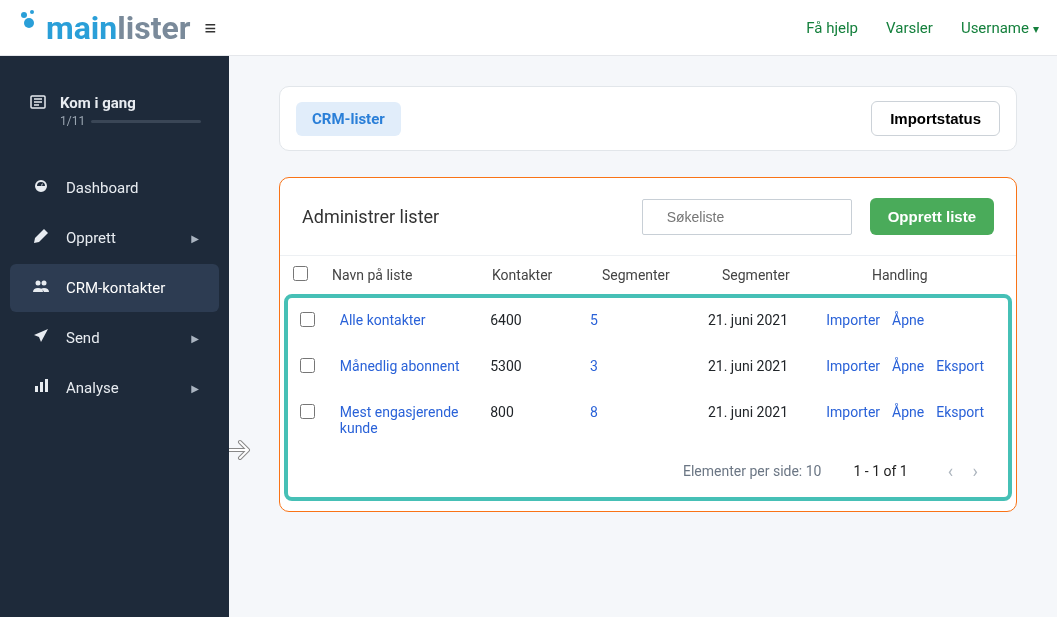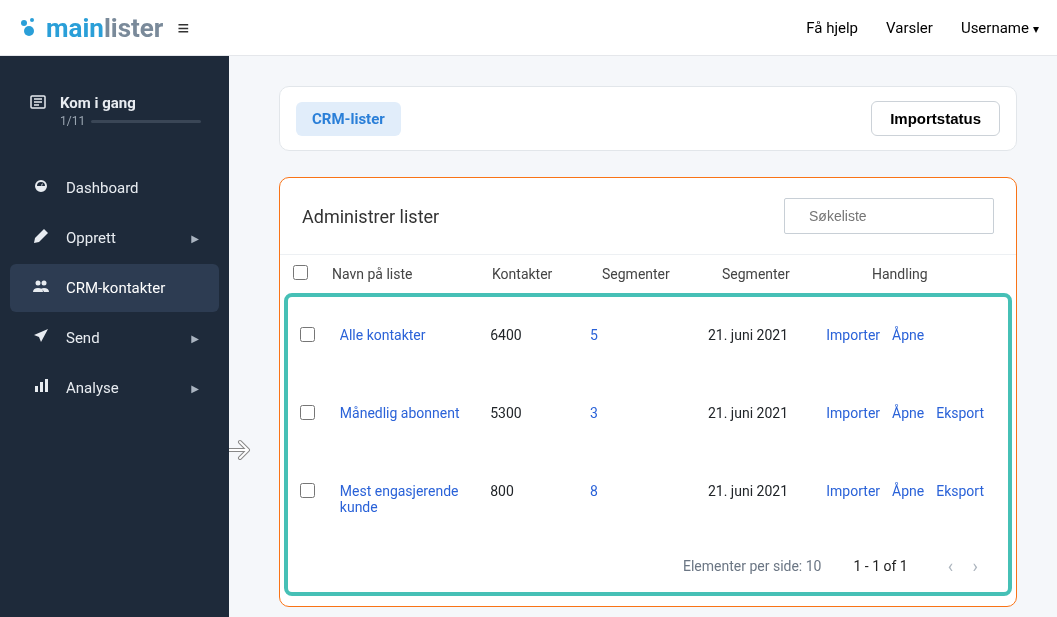--- a/index.html
+++ b/index.html
@@ -1,25 +1,25 @@
 <!DOCTYPE html>
 <html><head>
 <meta charset="utf-8">
 <style>
 * { box-sizing: border-box; margin: 0; padding: 0; }
 body { font-family: -apple-system, BlinkMacSystemFont, "Segoe UI", Roboto, Arial, sans-serif; background: #f5f7fa; color: #212529; width: 1057px; height: 617px; overflow: hidden; }
 
 .topbar { height: 56px; background: #fff; border-bottom: 1px solid #e5e7eb; display: flex; align-items: center; padding: 0 18px; }
-.logo { display: flex; align-items: flex-end; font-size: 26px; font-weight: 700; }
+.logo { display: flex; align-items: flex-start; font-size: 32px; font-weight: 700; }
 .logo-dots { display: flex; flex-direction: column; margin-right: 6px; }
 .logo-dots svg { display: block; }
 .logo-main { color: #2a9fd8; }
 .logo-brain { color: #7a8a9a; }
 .hamburger { margin-left: 14px; color: #333; font-size: 20px; cursor: pointer; }
-.top-right { margin-left: auto; display: flex; align-items: center; gap: 28px; font-size: 15px; color: #000000; }
+.top-right { margin-left: auto; display: flex; align-items: center; gap: 28px; font-size: 15px; color: #15803d; }
 .top-right span { cursor: pointer; }
 .user-drop { font-weight: 400; }
 .user-drop:after { content: "▾"; margin-left: 4px; font-size: 12px; }
 
 .layout { display: flex; height: calc(617px - 56px); }
 
 .sidebar { width: 229px; background: #1e2a3a; color: #e8ecf1; padding-top: 22px; flex-shrink: 0; }
 .side-item { display: flex; align-items: center; padding: 14px 20px; font-size: 15px; cursor: pointer; border-radius: 6px; margin: 2px 10px; position: relative; }
 .side-item .icon { width: 22px; margin-right: 14px; font-size: 16px; text-align: center; }
 .side-item.started { flex-direction: row; align-items: flex-start; font-weight: 700; }
@@ -38,21 +38,21 @@
 
 .panel { background: #fff; border: 1px solid #f97316; border-radius: 10px; margin-top: 26px; }
 .panel-head { display: flex; align-items: center; padding: 20px 22px; gap: 18px; }
 .panel-title { font-size: 18px; color: #333; }
 .search-box { margin-left: auto; width: 210px; }
 .search-box input { width: 100%; padding: 9px 24px; border: 1px solid #c8cfd6; border-radius: 2px; font-size: 14px; }
 .create-btn { background: #4aab5a; color: #fff; border: none; border-radius: 6px; padding: 10px 18px; font-weight: 700; font-size: 15px; cursor: pointer; }
 
 .tbl { width: 100%; border-collapse: collapse; }
 .tbl th { text-align: left; font-weight: 400; color: #444; font-size: 14px; padding: 10px 12px; border-top: 1px solid #edf0f3; }
-.tbl td { padding: 30px 12px; font-size: 14px; vertical-align: top; }
+.tbl td { padding: 14px 12px; font-size: 14px; vertical-align: top; }
 .tbl td .link { color: #2a62d8; cursor: pointer; }
 .tbl .chkcell { width: 40px; text-align: center; }
 .tbl input[type=checkbox] { width: 15px; height: 15px; cursor: pointer; }
 .actions .link { margin-right: 12px; }
 .highlight-box { border: 4px solid #46c0b6; border-radius: 8px; margin: 0 4px 10px 4px; padding-bottom: 6px; }
 
 .pager { display: flex; align-items: center; justify-content: flex-end; gap: 32px; color: #6b7684; font-size: 14px; padding: 10px 22px; }
 .pager .arrows span { font-size: 18px; color: #aeb6bf; padding: 0 8px; cursor: pointer; }
 
 .arrow-cursor { position: absolute; left: -3px; top: 380px; }
@@ -172,20 +172,21 @@
       <button class="import-btn">Importstatus</button>
     </div>
 
     <div class="panel">
 
       <div class="panel-head">
         <span class="panel-title">Administrer lister</span>
         <div class="search-box">
           <input type="text" placeholder="Søkeliste" style="">
         </div>
+        <button class="create-btn">Opprett liste</button>
       </div>
 
       <table class="tbl">
         <thead>
           <tr>
             <th class="chkcell"><input type="checkbox" style=""></th>
             <th style="width:160px">Navn på liste</th>
             <th style="width:110px">Kontakter</th>
             <th style="width:120px">Segmenter</th>
             <th style="width:150px">Segmenter</th>

